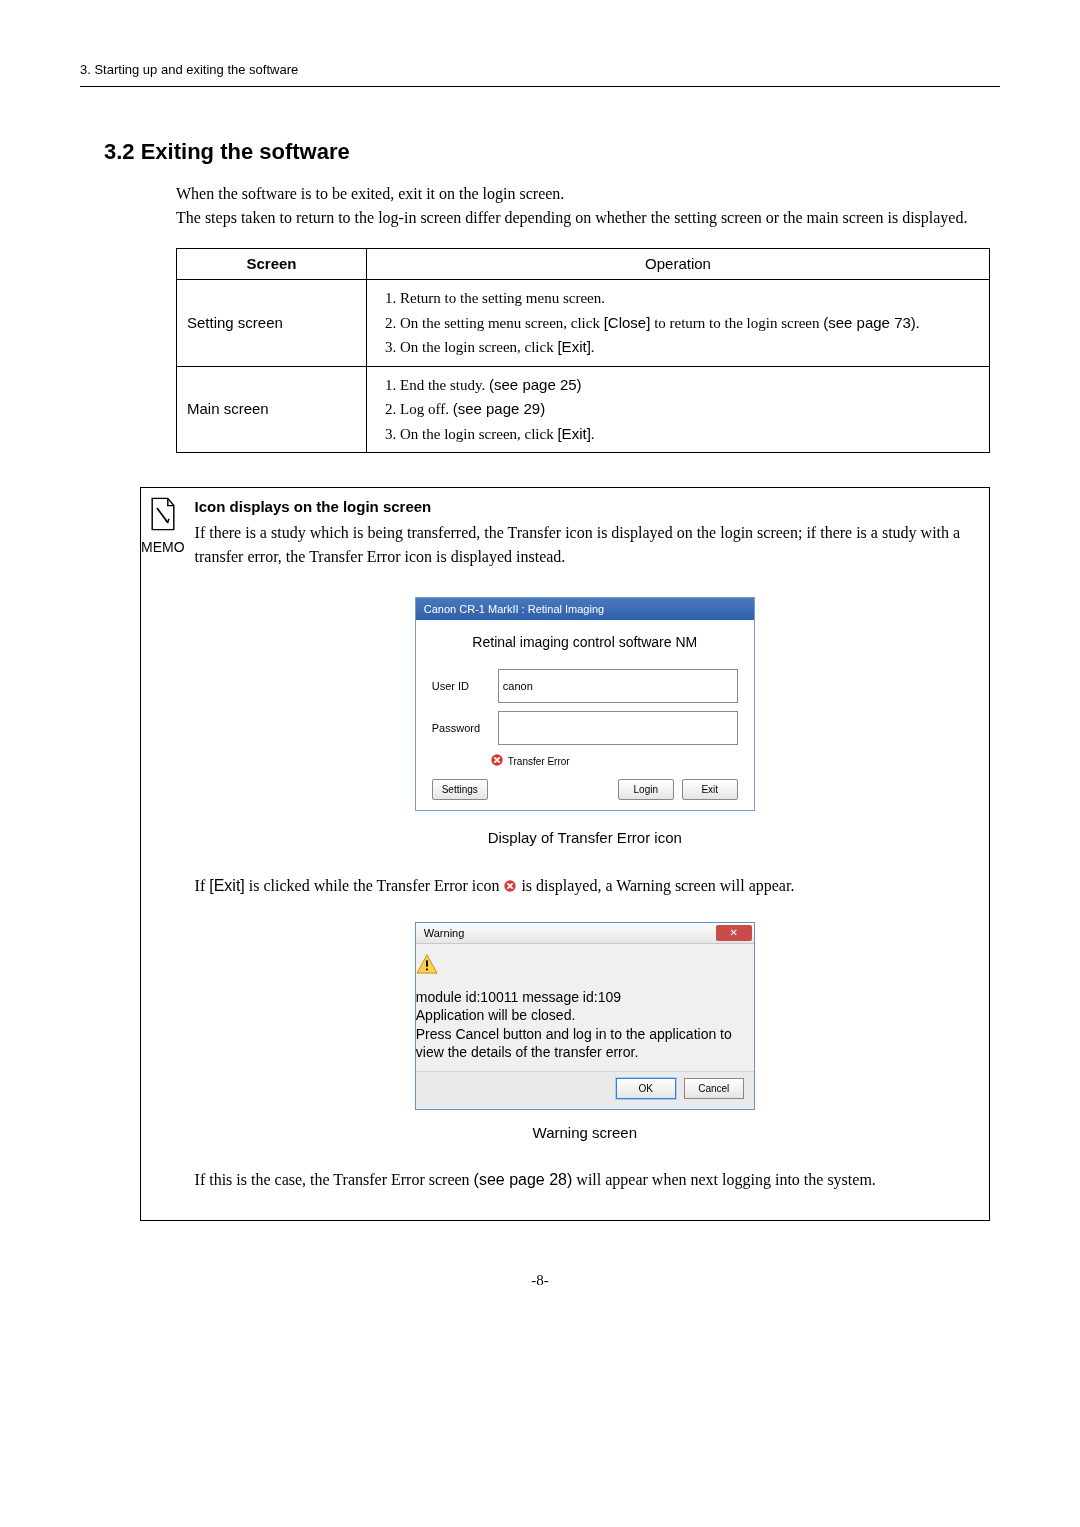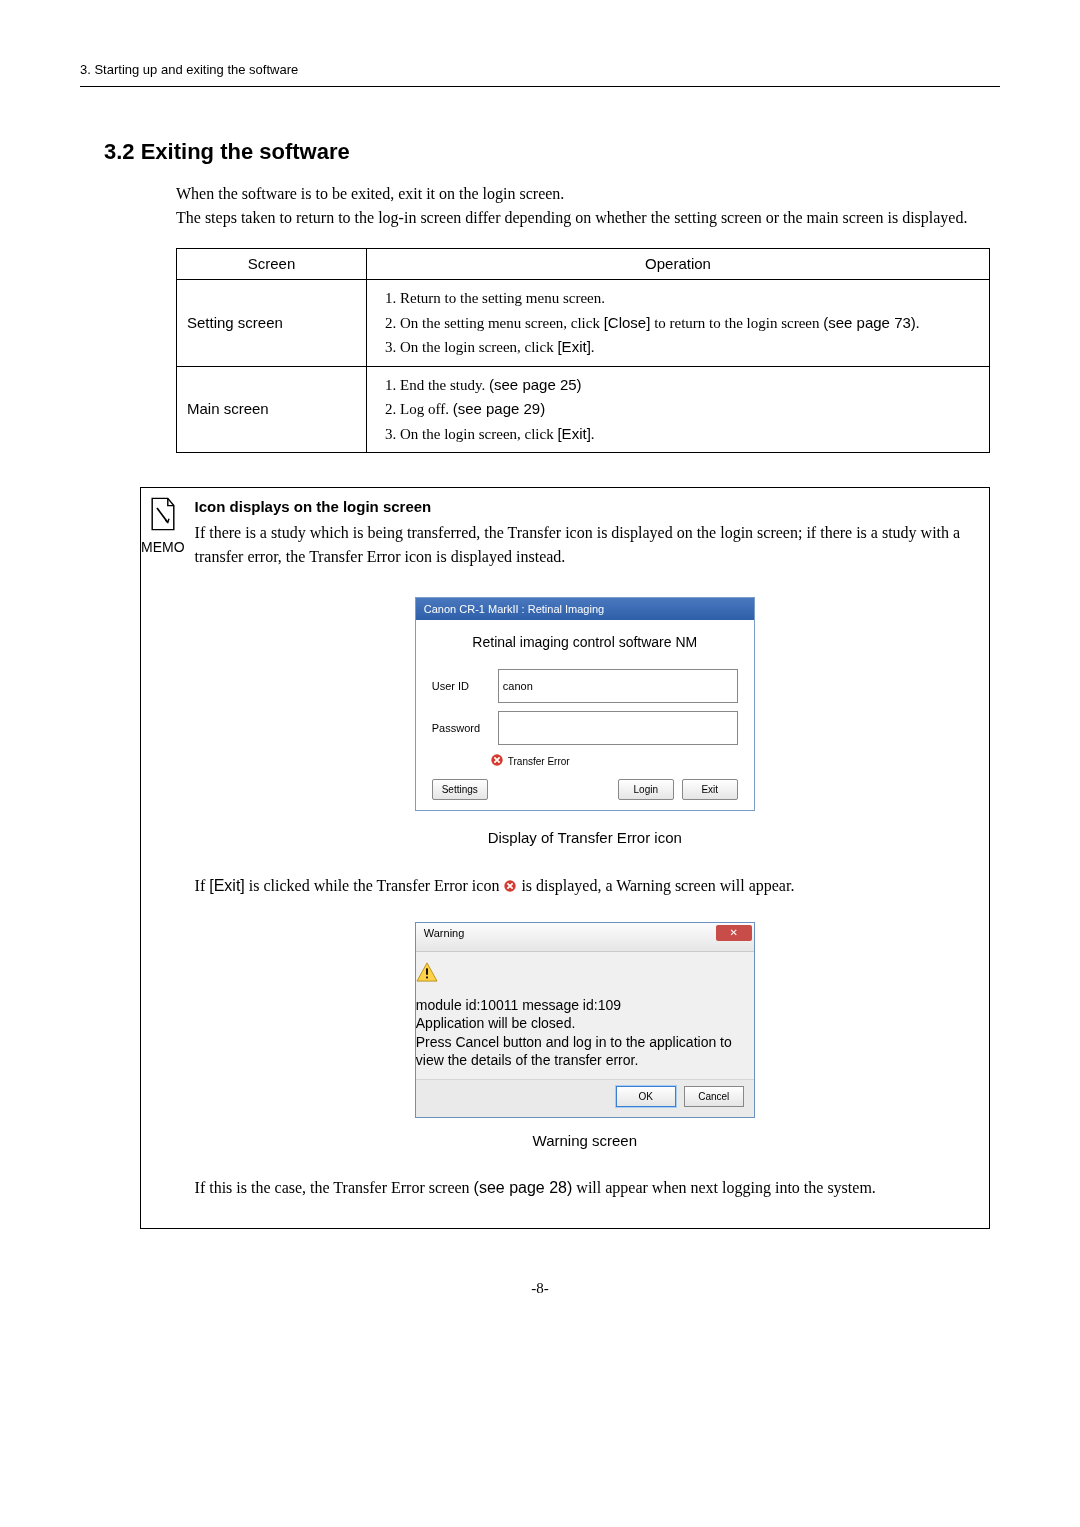--- a/index.html
+++ b/index.html
@@ -4,21 +4,21 @@
 <style>
 * { box-sizing: border-box; margin: 0; padding: 0; }
 body { font-family: "Times New Roman", serif; font-size: 16px; color: #000; background: #fff; width: 1080px; margin: 0 auto; padding: 60px 80px; line-height: 1.5; }
 .header { font-family: Arial, sans-serif; font-size: 13px; font-weight: normal; border-bottom: 1.5px solid #000; padding-bottom: 6px; margin-bottom: 48px; }
 h2 { font-family: Arial, sans-serif; font-size: 22px; margin-left: 24px; margin-bottom: 14px; }
 .body-text { margin-left: 96px; margin-right: 10px; margin-bottom: 18px; font-size: 16px; }
 .table-wrap { margin-left: 96px; margin-right: 10px; margin-bottom: 34px; }
 table.ops { width: 100%; border-collapse: collapse; }
 table.ops th, table.ops td { border: 1px solid #000; padding: 6px 10px; font-size: 15px; vertical-align: middle; }
 table.ops th { font-family: Arial, sans-serif; font-weight: normal; text-align: center; padding: 4px; }
-table.ops th:first-child { width: 190px; }
+table.ops th:first-child { width: 190px; font-weight: bold; }
 table.ops td.label { font-family: Arial, sans-serif; }
 table.ops ol { list-style-position: inside; padding-left: 8px; }
 table.ops li { padding: 1px 0; }
 .sans { font-family: Arial, sans-serif; }
 .memo-box { border: 1px solid #000; margin-left: 60px; margin-right: 10px; padding: 8px 14px 18px 0; }
 .memo-row { display: flex; align-items: flex-start; gap: 10px; }
 .memo-icon { flex: 0 0 42px; text-align: center; }
 .memo-icon svg { width: 30px; height: 36px; }
 .memo-icon .memo-lbl { font-family: Arial, sans-serif; font-size: 14px; margin-top: -2px; }
 .memo-body { flex: 1; }
@@ -32,21 +32,21 @@
 .login-inner h3 { font-family: Arial, sans-serif; font-size: 14px; font-weight: normal; text-align: center; margin-bottom: 16px; }
 .login-field { display: flex; align-items: center; gap: 10px; margin-bottom: 8px; font-size: 11px; }
 .login-field .fld-lbl { width: 56px; text-align: left; }
 .login-field .fld-val { border: 1px solid #888; height: 34px; flex: 1; padding: 0 4px; font-size: 11px; display: flex; align-items: center; background: #fff; }
 .login-status { font-size: 10px; text-align: left; padding-left: 58px; margin: 2px 0 10px; display: flex; align-items: center; gap: 4px; }
 .login-btns { display: flex; justify-content: space-between; }
 .login-btns .lbtn { border: 1px solid #888; background: linear-gradient(#fff,#e5e5e5); font-size: 10px; padding: 2px 0; width: 56px; text-align: center; border-radius: 2px; }
 .login-btns .spacer { flex: 1; }
 .login-btns .right-group { display: flex; gap: 8px; }
 .warn-window { width: 340px; border: 1px solid #6b91c3; font-family: Arial, sans-serif; background: #f0f0f0; margin: 24px auto 12px; }
-.warn-title { display: flex; justify-content: space-between; align-items: center; background: linear-gradient(#fcfcfc,#e6e6e6); border-bottom: 1px solid #c9c9c9; font-size: 11px; padding: 2px 2px 10px 8px; }
+.warn-title { display: flex; justify-content: space-between; align-items: center; background: linear-gradient(#fcfcfc,#e6e6e6); border-bottom: 1px solid #c9c9c9; font-size: 11px; padding: 2px 2px 2px 8px; }
 .warn-close { background: #c84d48; color: #fff; width: 36px; height: 16px; font-size: 10px; display: flex; align-items: center; justify-content: center; border-radius: 2px; }
 .warn-body { display: flex; gap: 10px; padding: 10px 0; font-size: 14px; line-height: 1.3; flex-direction: column; }
 .warn-ico { flex: 0 0 22px; }
 .warn-ico svg { width: 22px; height: 20px; }
 .warn-body .msg { flex: 1; }
 .warn-btns { display: flex; justify-content: flex-end; gap: 8px; padding: 6px 10px 10px; border-top: 1px solid #d6d6d6; background: #eaeaea; }
 .warn-btns .wbtn { border: 1px solid #888; background: linear-gradient(#fff,#e5e5e5); font-size: 10px; padding: 2px 0; width: 60px; text-align: center; border-radius: 0; }
 .warn-btns .wbtn.primary { border: 1px solid #3a7fd1; box-shadow: 0 0 0 1px #a6cdf5; }
 .icon-transfer svg, .icon-error svg { width: 14px; height: 14px; vertical-align: -2px; }
 .para { margin-left: 58px; margin-bottom: 10px; font-size: 16px; }

